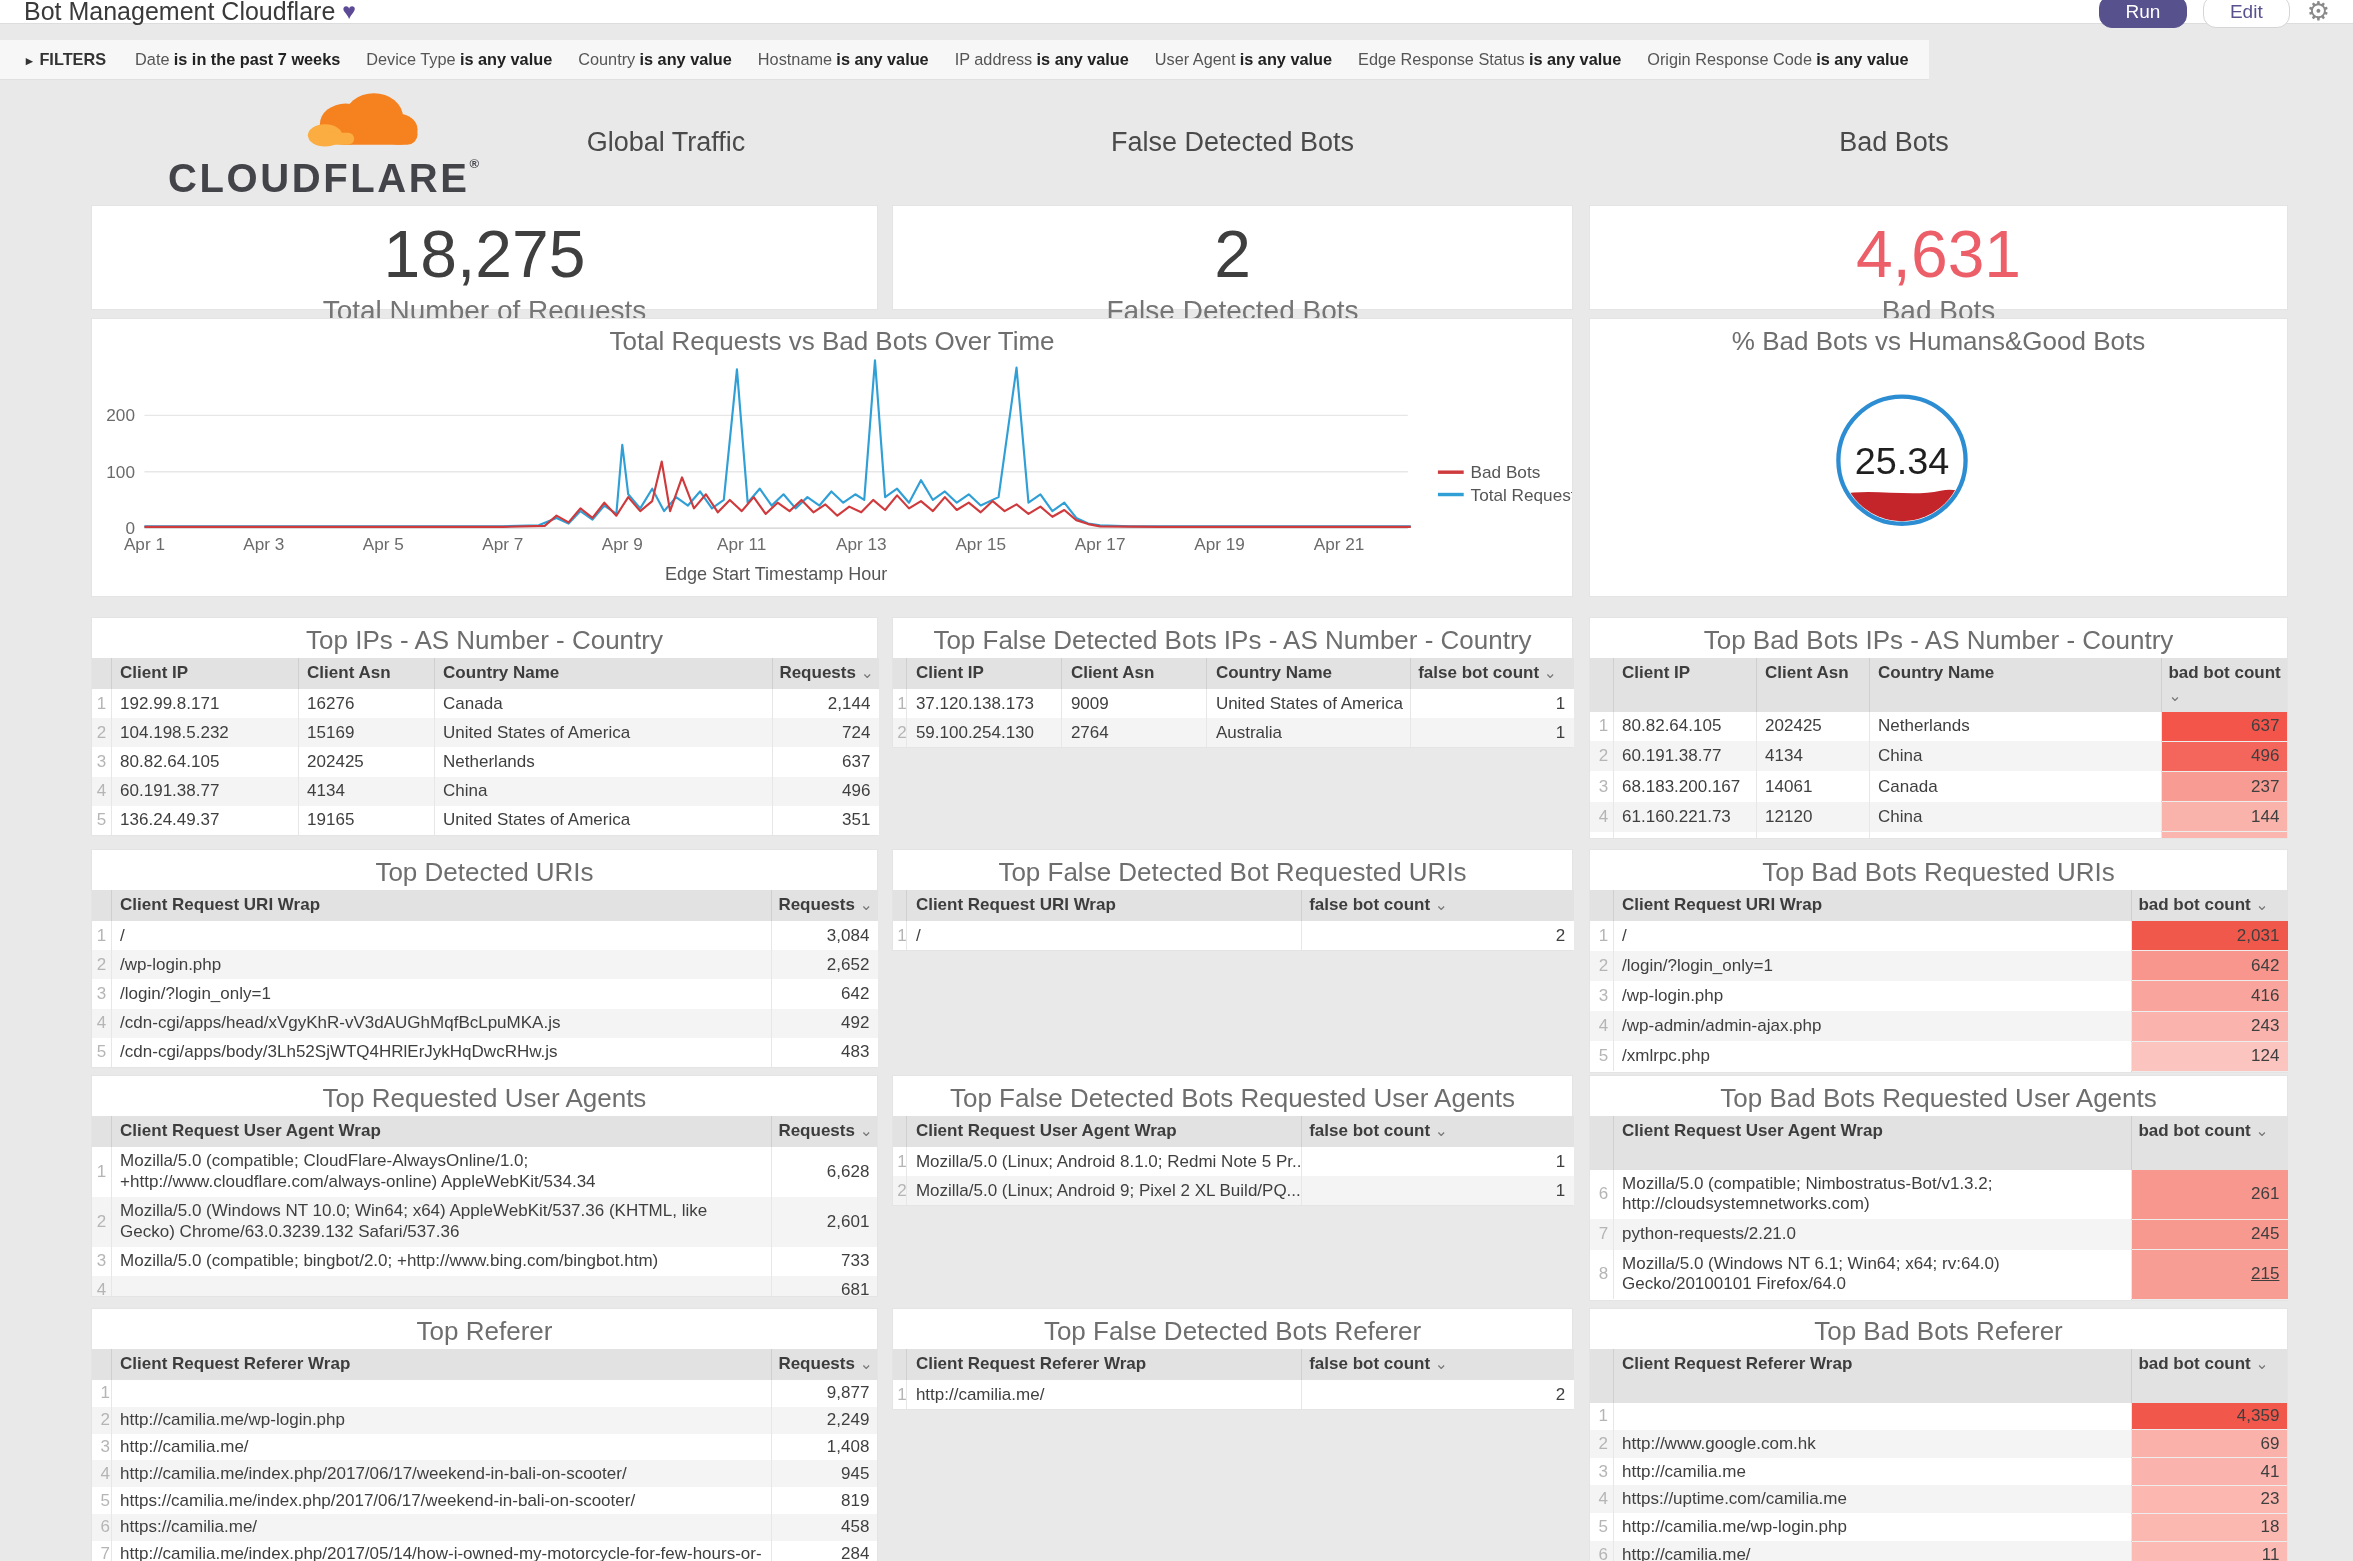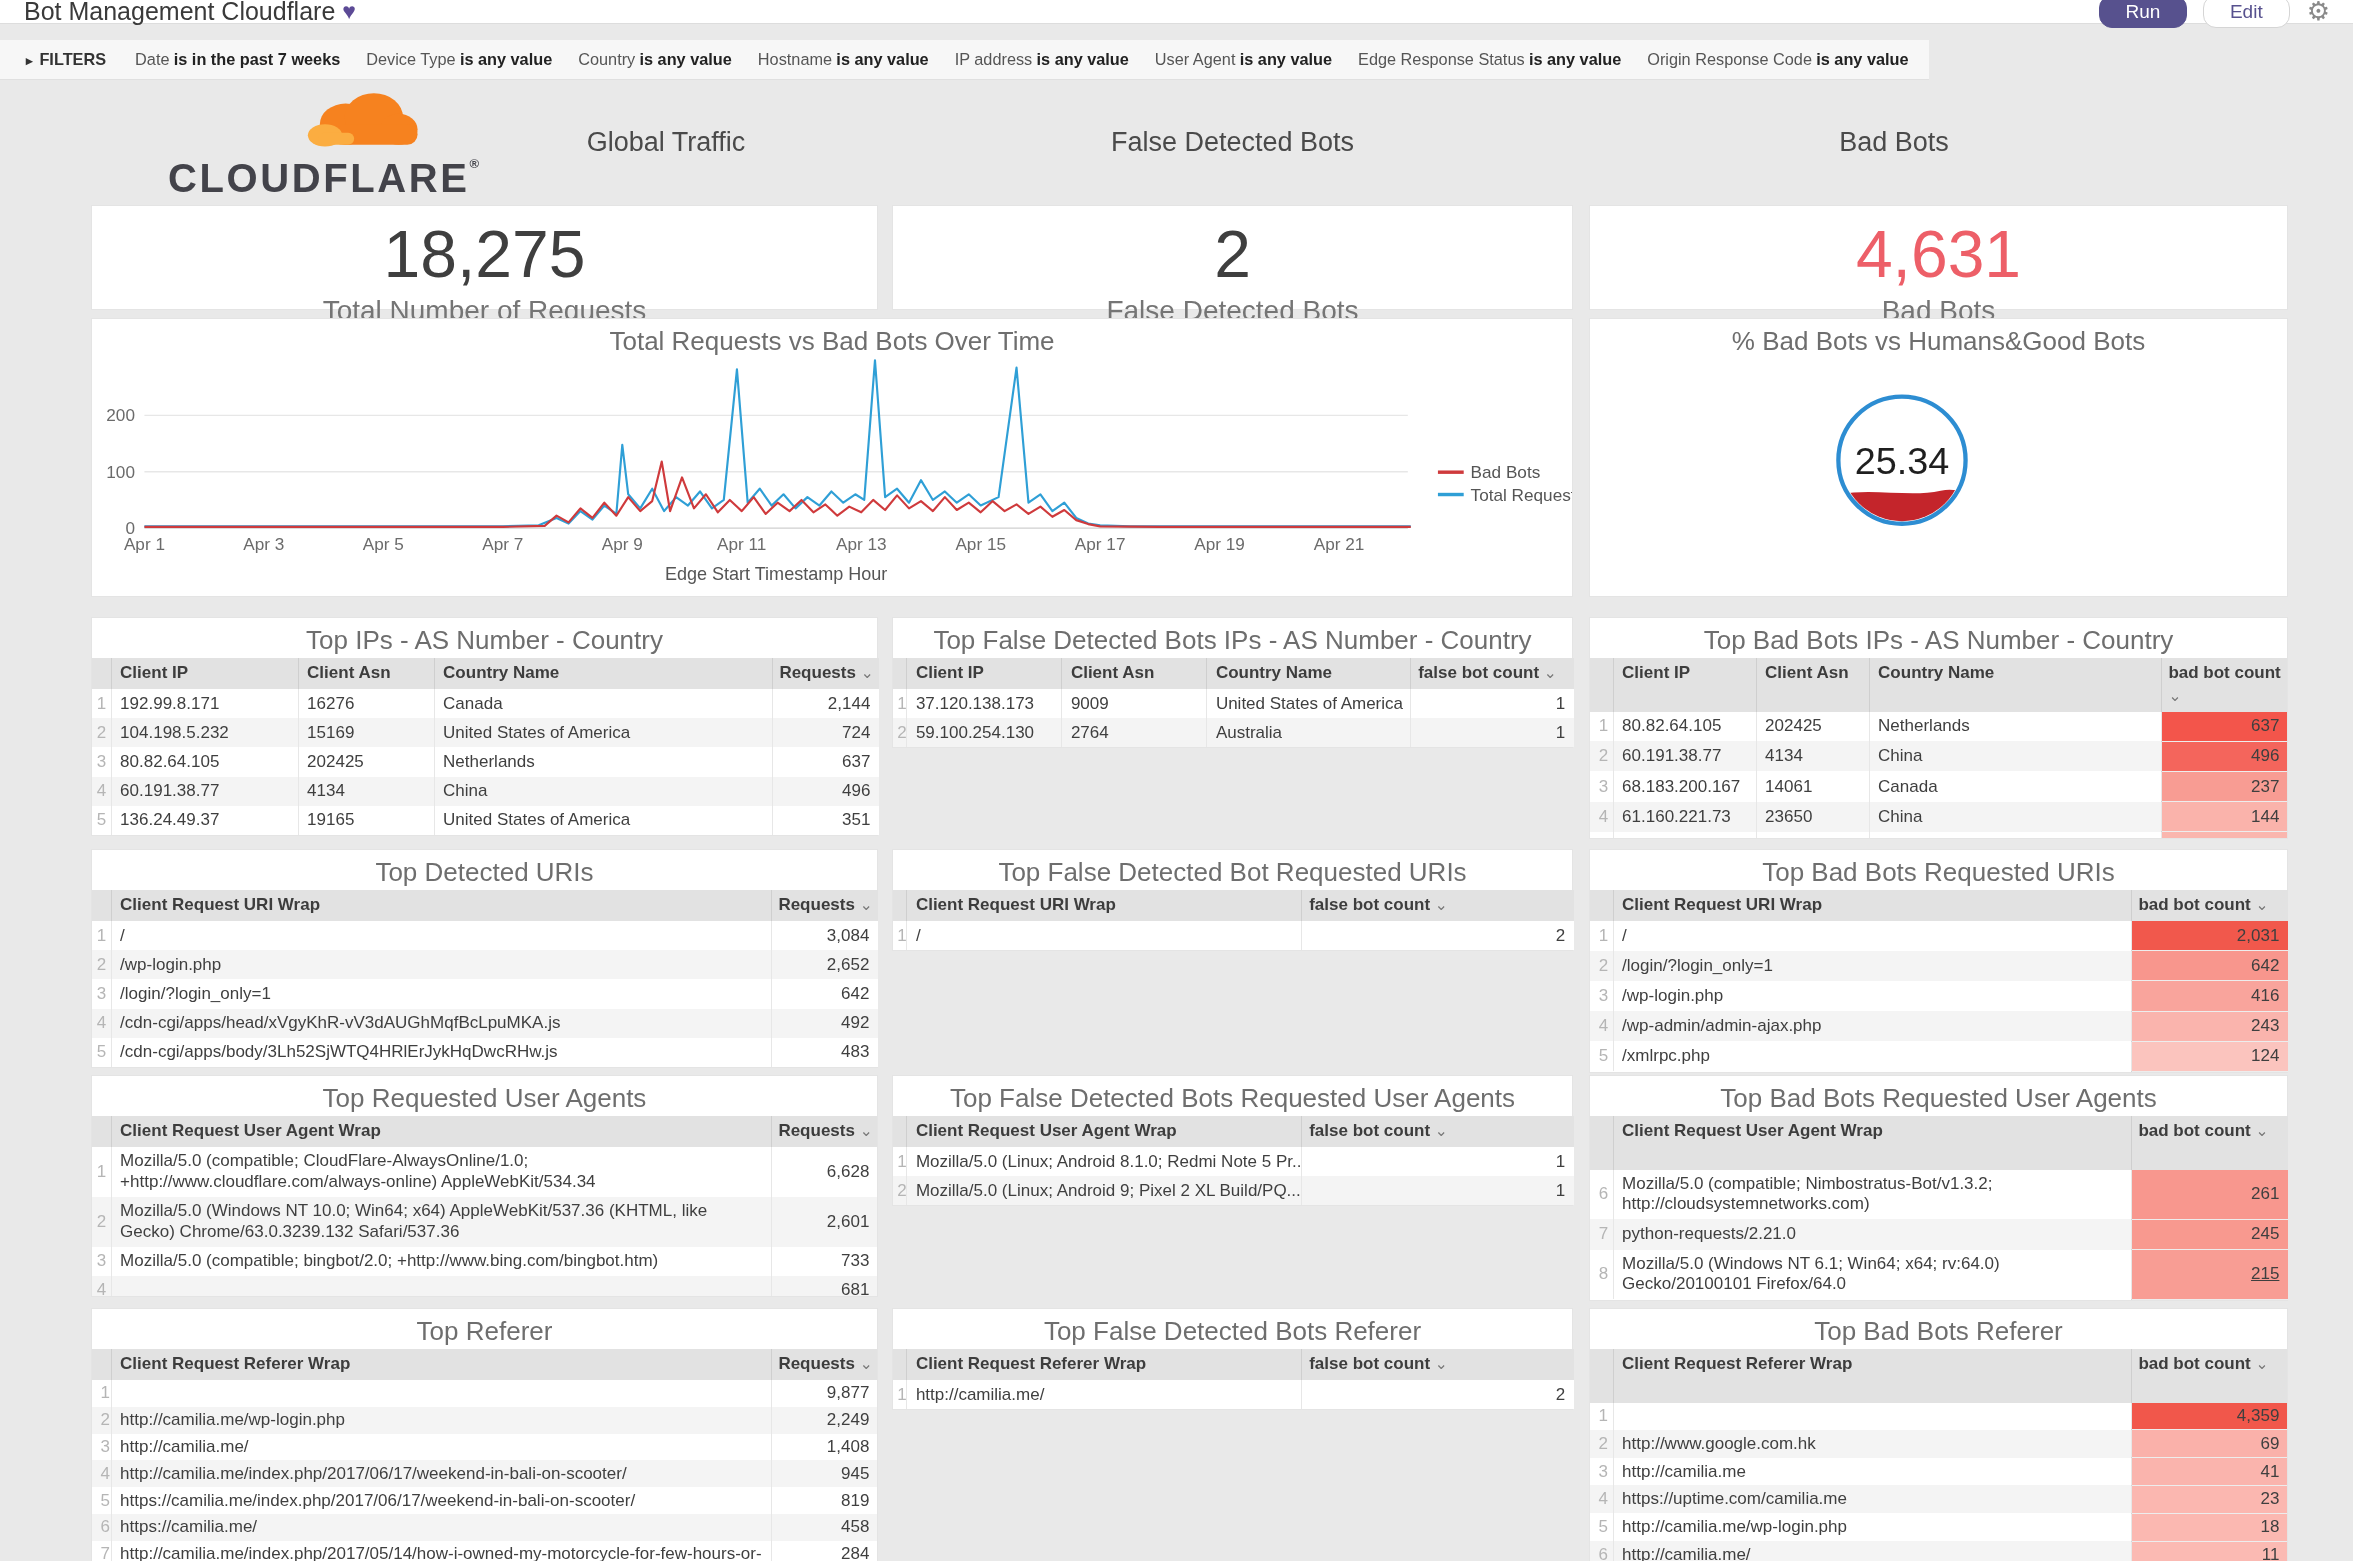--- a/index.html
+++ b/index.html
@@ -337,21 +337,21 @@
             <tr>
               <td class="num">3</td>
               <td class="cell">68.183.200.167</td>
               <td class="cell">14061</td>
               <td class="cell">Canada</td>
               <td class="measure" style="background: rgb(248, 156, 147);">237</td>
             </tr>
             <tr>
               <td class="num">4</td>
               <td class="cell">61.160.221.73</td>
-              <td class="cell">23650</td>
+              <td class="cell">12120</td>
               <td class="cell">China</td>
               <td class="measure" style="background: rgb(250, 179, 171);">144</td>
             </tr>
             <tr>
               <td class="num"></td>
               <td class="cell"></td>
               <td class="cell"></td>
               <td class="cell"></td>
               <td class="measure" style="background: rgb(250, 182, 174);"></td>
             </tr>

